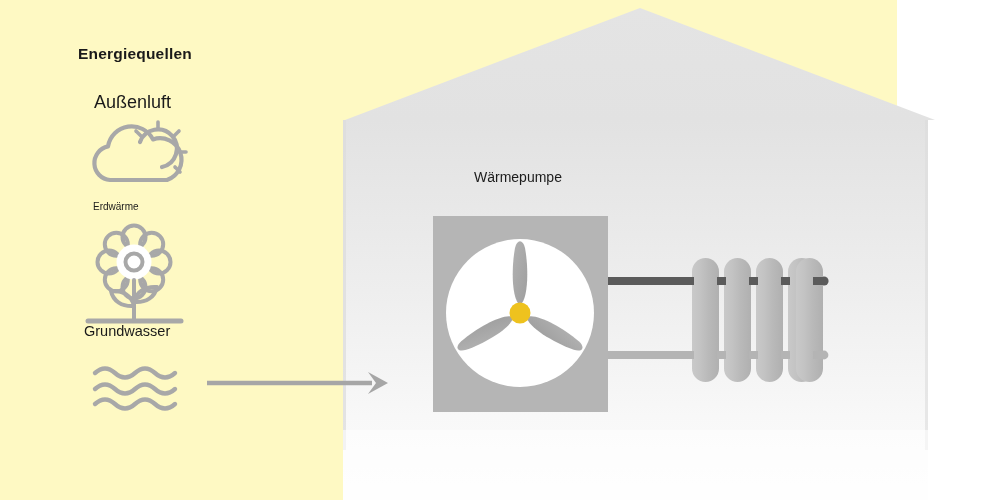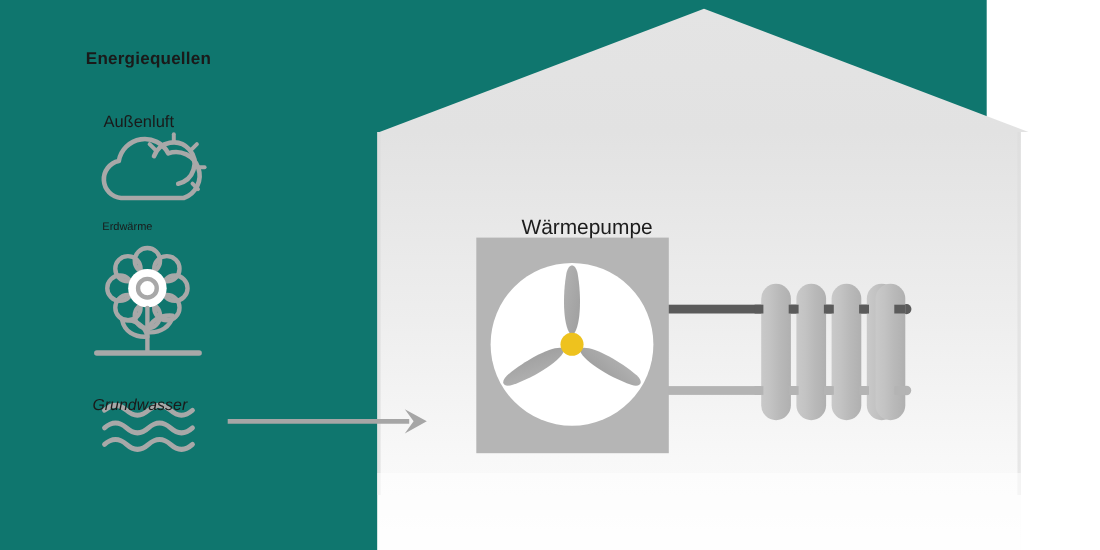--- a/index.html
+++ b/index.html
@@ -11,21 +11,21 @@
     width: 1000px;
     height: 500px;
     font-family: "Liberation Sans", sans-serif;
     overflow: hidden;
     position: relative;
   }
   #stage {
     position: relative;
     width: 897px;
     height: 500px;
-    background: #0f766e;
+    background: #fef9c3;
   }
   #scene {
     position: absolute;
     left: 0;
     top: 0;
     width: 1000px;
     height: 500px;
   }
   .txt {
     position: absolute;
@@ -35,41 +35,39 @@
   }
   #heading {
     left: 78px;
     top: 46px;
     font-size: 15.5px;
     font-weight: bold;
     letter-spacing: 0.2px;
   }
   #label-air {
     left: 94px;
-    top: 103px;
-    font-size: 15px;
+    top: 93px;
+    font-size: 18px;
     font-weight: normal;
   }
   #label-geo {
     left: 93px;
     top: 202px;
     font-size: 10px;
   }
   #label-water {
     left: 84px;
-    top: 362px;
+    top: 324px;
     font-size: 14.5px;
-    font-style: italic;
   }
   #label-pump {
     left: 474px;
     top: 170px;
-    font-size: 19px;
+    font-size: 14px;
     color: #1c1c1c;
-    margin-top: 28px;
   }
 </style>
 </head>
 <body>
 
 <div id="stage">
 
   <svg id="scene" viewBox="0 0 1000 500">
     <defs>
       <linearGradient id="houseBodyGrad" x1="0" y1="0" x2="0" y2="1">

